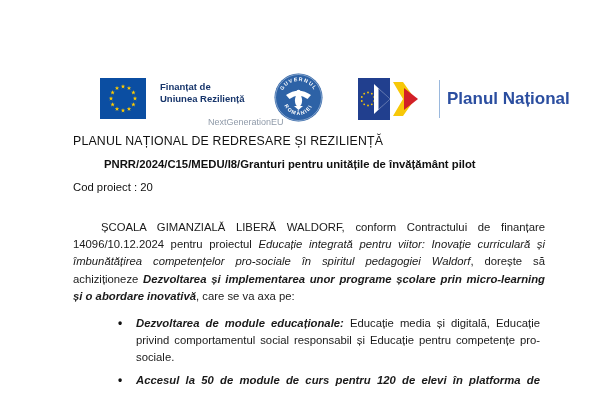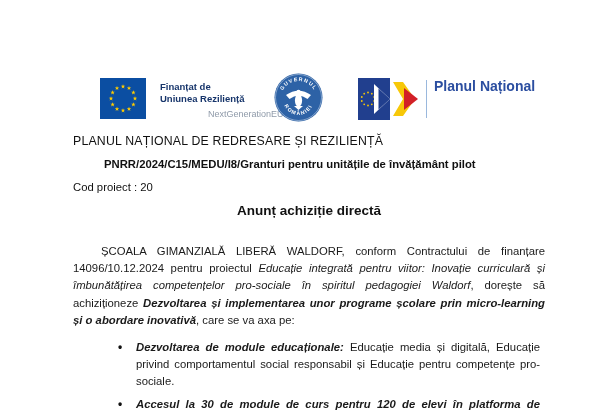--- a/index.html
+++ b/index.html
@@ -12,30 +12,30 @@
     color: #1a1a1a;
     -webkit-font-smoothing: antialiased;
   }
   .page { position: absolute; inset: 0; background: #fff; }
 
   
   .eu-logo { position: absolute; left: 100px; top: 78px; display: flex; gap: 14px; }
   .eu-flag { display: block; }
   .eu-text { padding-top: 3px; }
   .eu-l1, .eu-l2 { font-size: 9.5px; font-weight: bold; color: #17356b; line-height: 12px; }
-  .eu-l3 { font-size: 9px; color: #8f9aa9; line-height: 12px; margin-top: 3px; padding-left: 48px; }
+  .eu-l3 { font-size: 9px; color: #8f9aa9; line-height: 12px; margin-top: 11px; padding-left: 48px; }
 
   .gov-seal { position: absolute; left: 274px; top: 73px; }
 
   .pnrr-logo { position: absolute; left: 358px; top: 78px; display: flex; align-items: center; }
   .pnrr-text {
-    margin-left: 6px; padding-left: 7px;
+    margin-left: 19px; padding-left: 7px;
     border-left: 1.5px solid #9ab8dd;
-    height: 38px; display: flex; flex-direction: column; justify-content: flex-start;
-    font-size: 14px; font-weight: bold; color: #2b4ea0; line-height: 12.5px;
+    height: 38px; display: flex; flex-direction: column; justify-content: center;
+    font-size: 17px; font-weight: bold; color: #2b4ea0; line-height: 12.5px;
     white-space: nowrap;
   }
 
   
   .doc { position: absolute; left: 73px; top: 134px; width: 472px; }
   .title {
     margin: 0; font-size: 12.3px; font-weight: normal; letter-spacing: 0.2px;
     line-height: 15px; color: #111;
   }
   .subtitle {
@@ -146,23 +146,22 @@
     </svg>
     <div class="pnrr-text">
       <div>Planul Național</div>
     </div>
   </div>
 
   <main class="doc">
     <h1 class="title">PLANUL NAȚIONAL DE REDRESARE ȘI REZILIENȚĂ</h1>
     <div class="subtitle">PNRR/2024/C15/MEDU/I8/Granturi pentru unitățile de învățământ pilot</div>
     <div class="cod">Cod proiect : 20</div>
-    <h2 class="anunt">Anunț achiziție directă</h2>
 
     <p class="para"><span>ȘCOALA GIMANZIALĂ LIBERĂ WALDORF, conform Contractului de finanțare 14096/10.12.2024 pentru proiectul </span><span class="it">Educație integrată pentru viitor: Inovație curriculară și îmbunătățirea competențelor pro-sociale în spiritul pedagogiei Waldorf</span><span>, dorește să achiziționeze </span><span class="bi">Dezvoltarea și implementarea unor programe școlare prin micro-learning și o abordare inovativă</span><span>, care se va axa pe:</span></p>
 
     <ul class="bullets">
       <li><span class="bi">Dezvoltarea de module educaționale:</span><span> Educație media și digitală, Educație privind comportamentul social responsabil și Educație pentru competențe pro-sociale.</span></li>
-      <li class="last"><span class="bi">Accesul la 30 de module de curs pentru 120 de elevi în platforma de</span><span></span></li>
+      <li class="last"><span class="bi">Accesul la 50 de module de curs pentru 120 de elevi în platforma de</span><span></span></li>
     </ul>
   </main>
 
 </div>
 
 </body></html>

